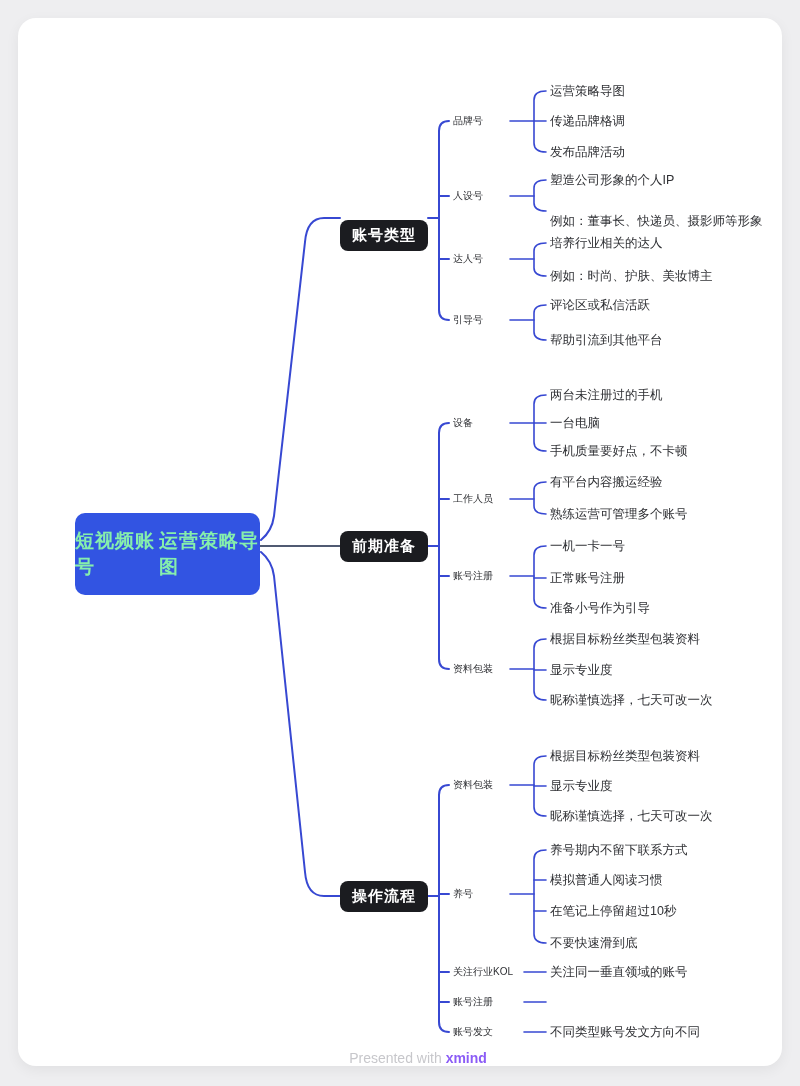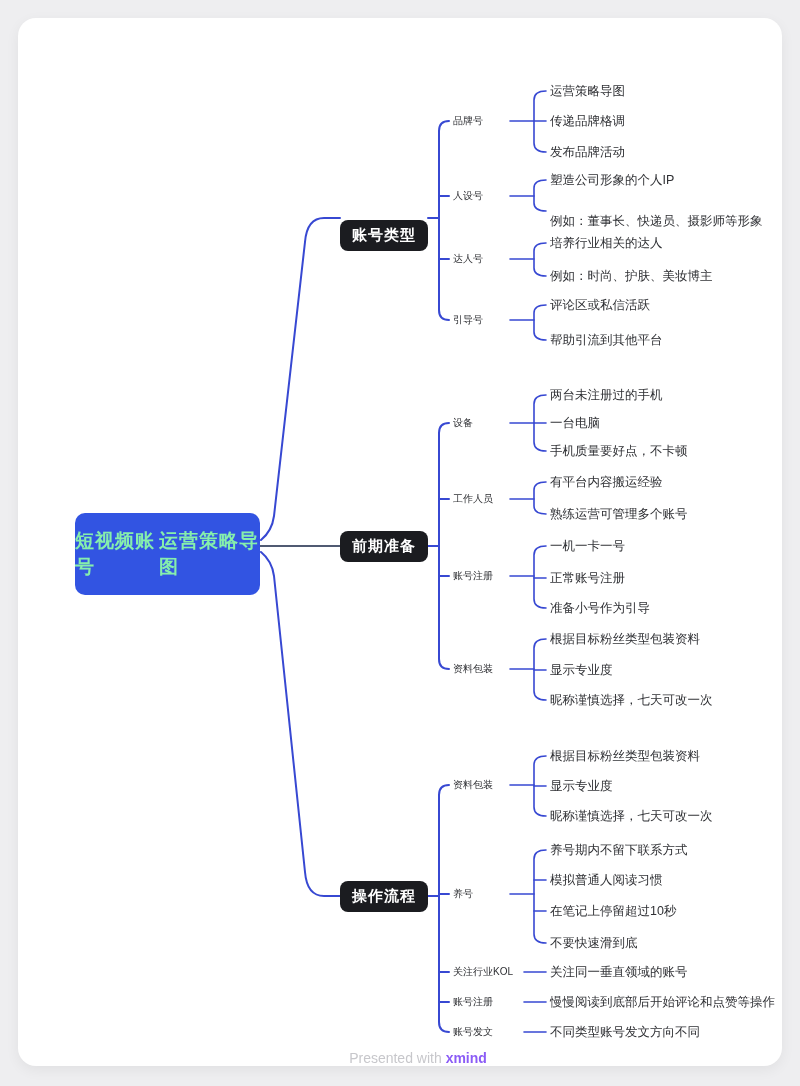--- a/index.html
+++ b/index.html
@@ -171,21 +171,20 @@
   <div class="node sub" style="top:1014px">账号发文</div>
 
   <div class="node leaf" style="top:738px">根据目标粉丝类型包装资料</div>
   <div class="node leaf" style="top:768px">显示专业度</div>
   <div class="node leaf" style="top:798px">昵称谨慎选择，七天可改一次</div>
   <div class="node leaf" style="top:832px">养号期内不留下联系方式</div>
   <div class="node leaf" style="top:862px">模拟普通人阅读习惯</div>
   <div class="node leaf" style="top:893px">在笔记上停留超过10秒</div>
   <div class="node leaf" style="top:925px">不要快速滑到底</div>
   <div class="node leaf" style="top:954px">关注同一垂直领域的账号</div>
-  <div class="node leaf" style="top:984px">慢慢阅读到底部后开始评论和点赞等操作</div>
   <div class="node leaf" style="top:1014px">不同类型账号发文方向不同</div>
 
   <div class="footer">
     <span>Presented with</span>
     <span class="brand">xmind</span>
   </div>
 
 </div>
 
 </body></html>

